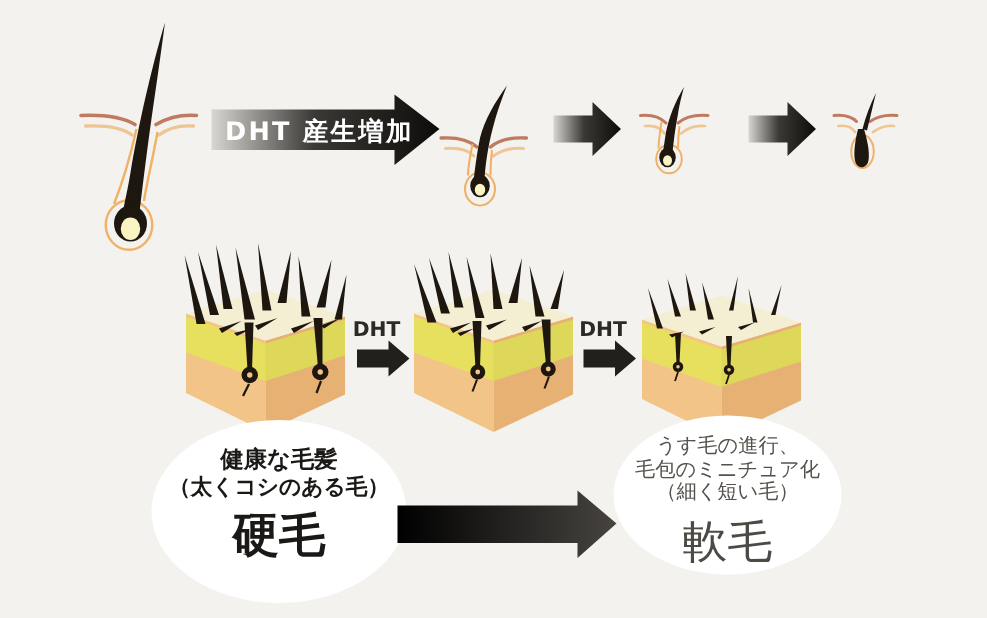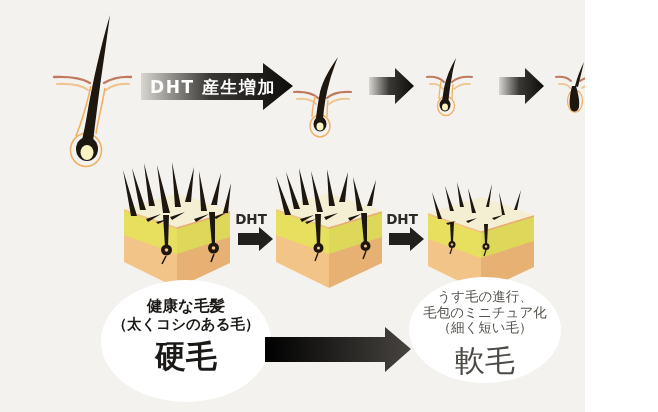--- a/index.html
+++ b/index.html
@@ -1,18 +1,18 @@
 <!DOCTYPE html>
 <html><head>
 <meta charset="utf-8">
 <style>
   html,body{margin:0;padding:0;background:#fff;}
   #stage{
     position:relative;
-    width:585px;height:412px;
+    width:658px;height:412px;
     overflow:hidden;
     font-family:"DejaVu Sans","Liberation Sans",sans-serif;
   }
   #stage svg{display:block;}
   text{font-family:"DejaVu Sans","Liberation Sans",sans-serif;}
   .lbl-bold{font-weight:bold;}
 </style>
 </head>
 <body>
 

